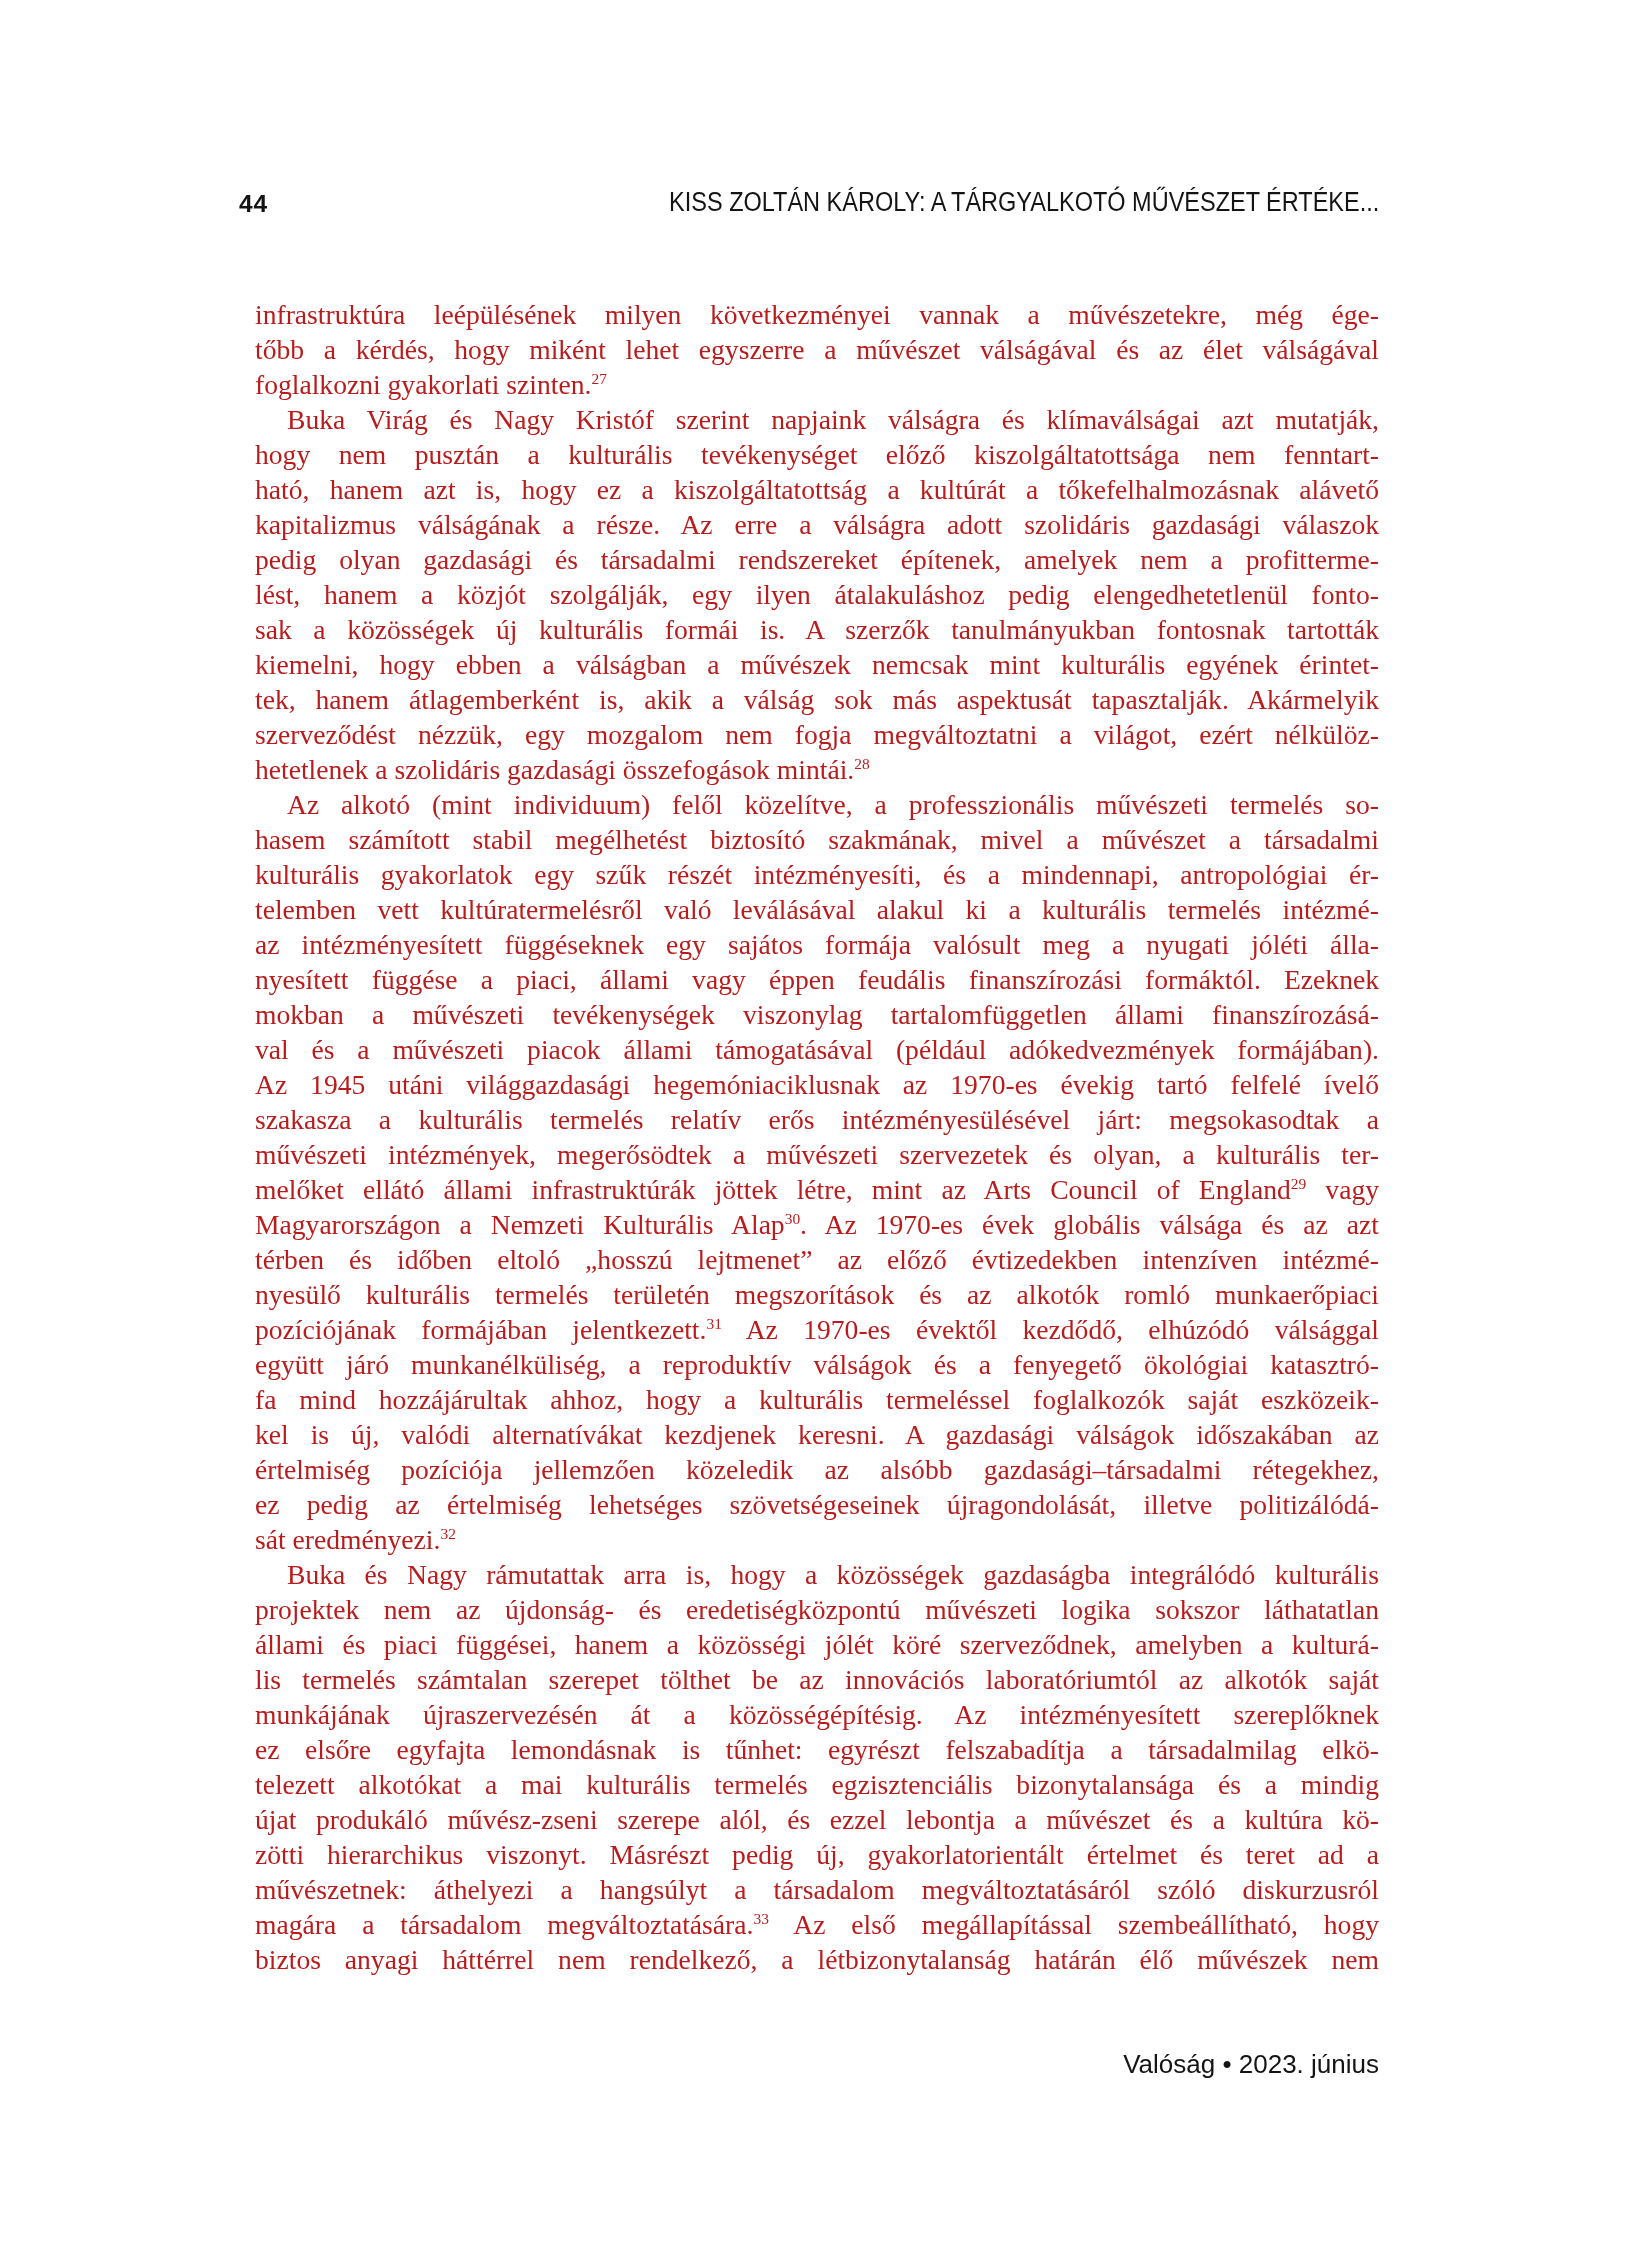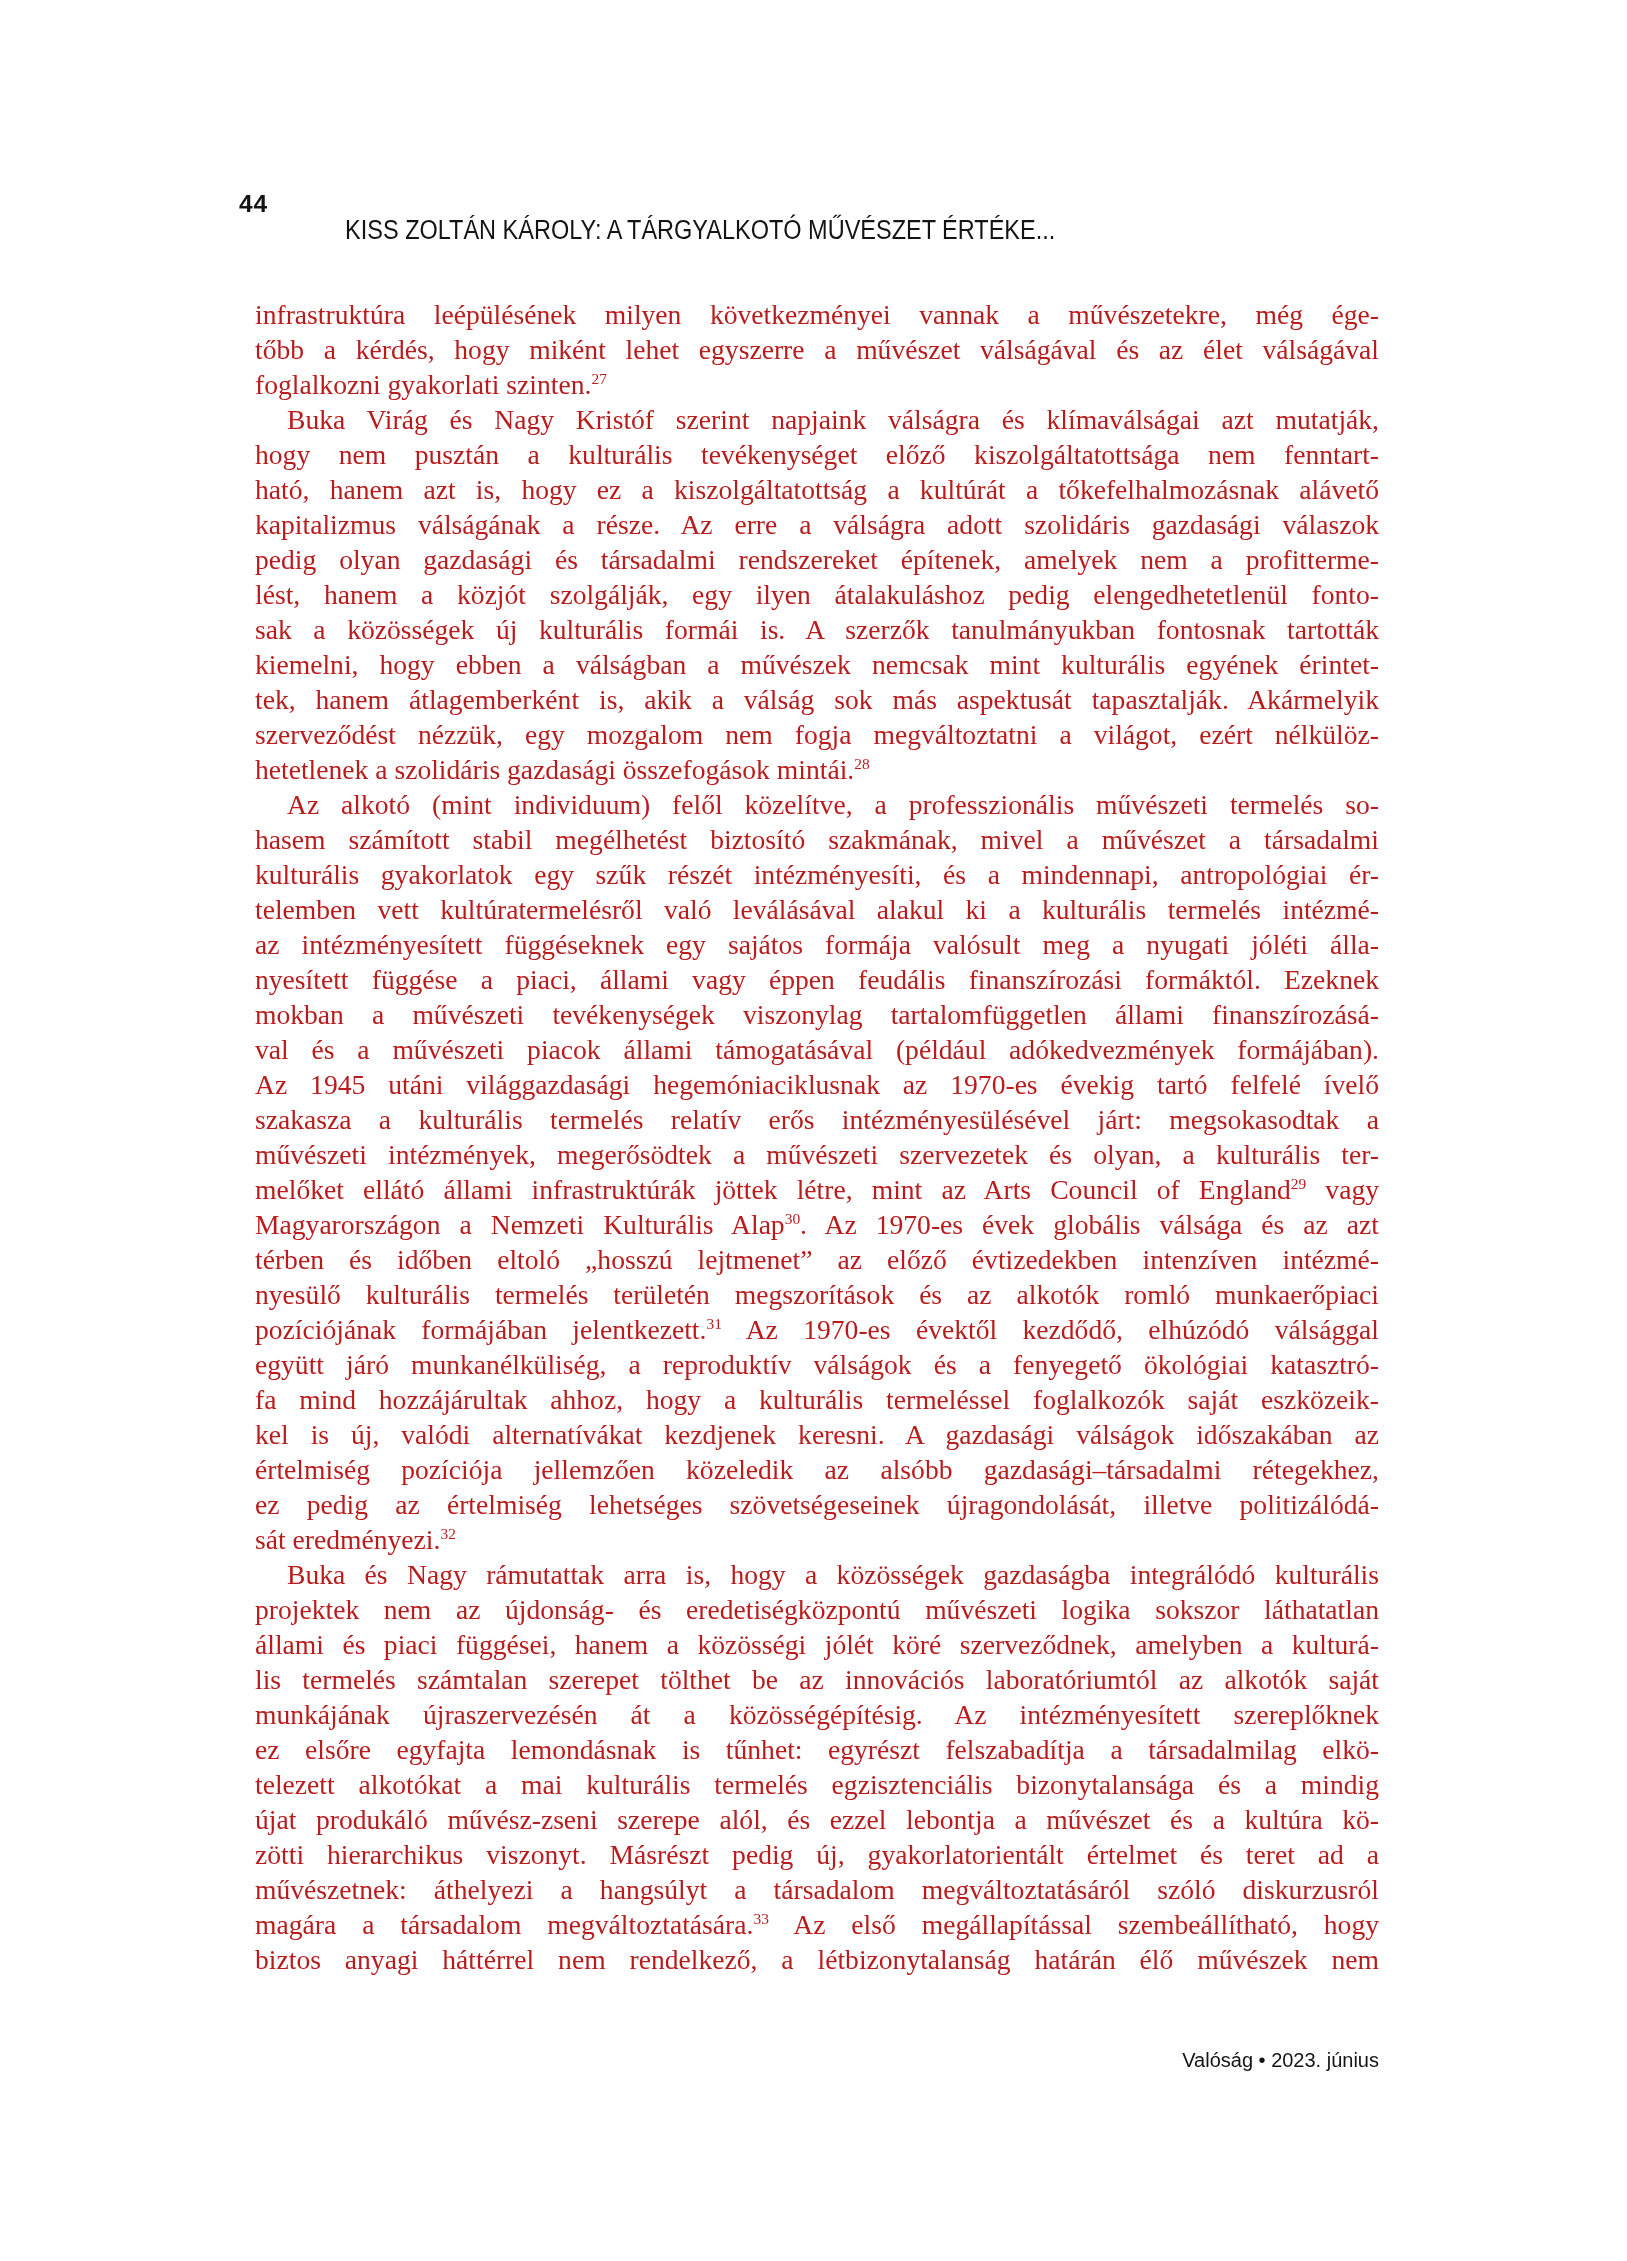--- a/index.html
+++ b/index.html
@@ -19,21 +19,20 @@
   }
   .page-header {
     position: absolute;
     top: 189px;
     left: 239px;
     width: 1140px;
     display: flex;
     justify-content: space-between;
     align-items: flex-start;
     font-family: "Liberation Sans", "DejaVu Sans", sans-serif;
-    flex-direction: column;
   }
   .page-number {
     font-size: 24.5px;
     font-weight: bold;
     letter-spacing: 0.8px;
     line-height: 1;
     padding-top: 3.1px;
   }
   .running-title {
     font-size: 27px;
@@ -73,21 +72,21 @@
     vertical-align: super;
     letter-spacing: 0;
   }
   .page-footer {
     position: absolute;
     top: 2049px;
     left: 255px;
     width: 1124px;
     text-align: right;
     font-family: "Liberation Sans", "DejaVu Sans", sans-serif;
-    font-size: 20px;
+    font-size: 26px;
     color: #141414;
   }
 </style>
 </head>
 <body>
 
 <div class="page">
 
   <header class="page-header">
     <span class="page-number">44</span>

